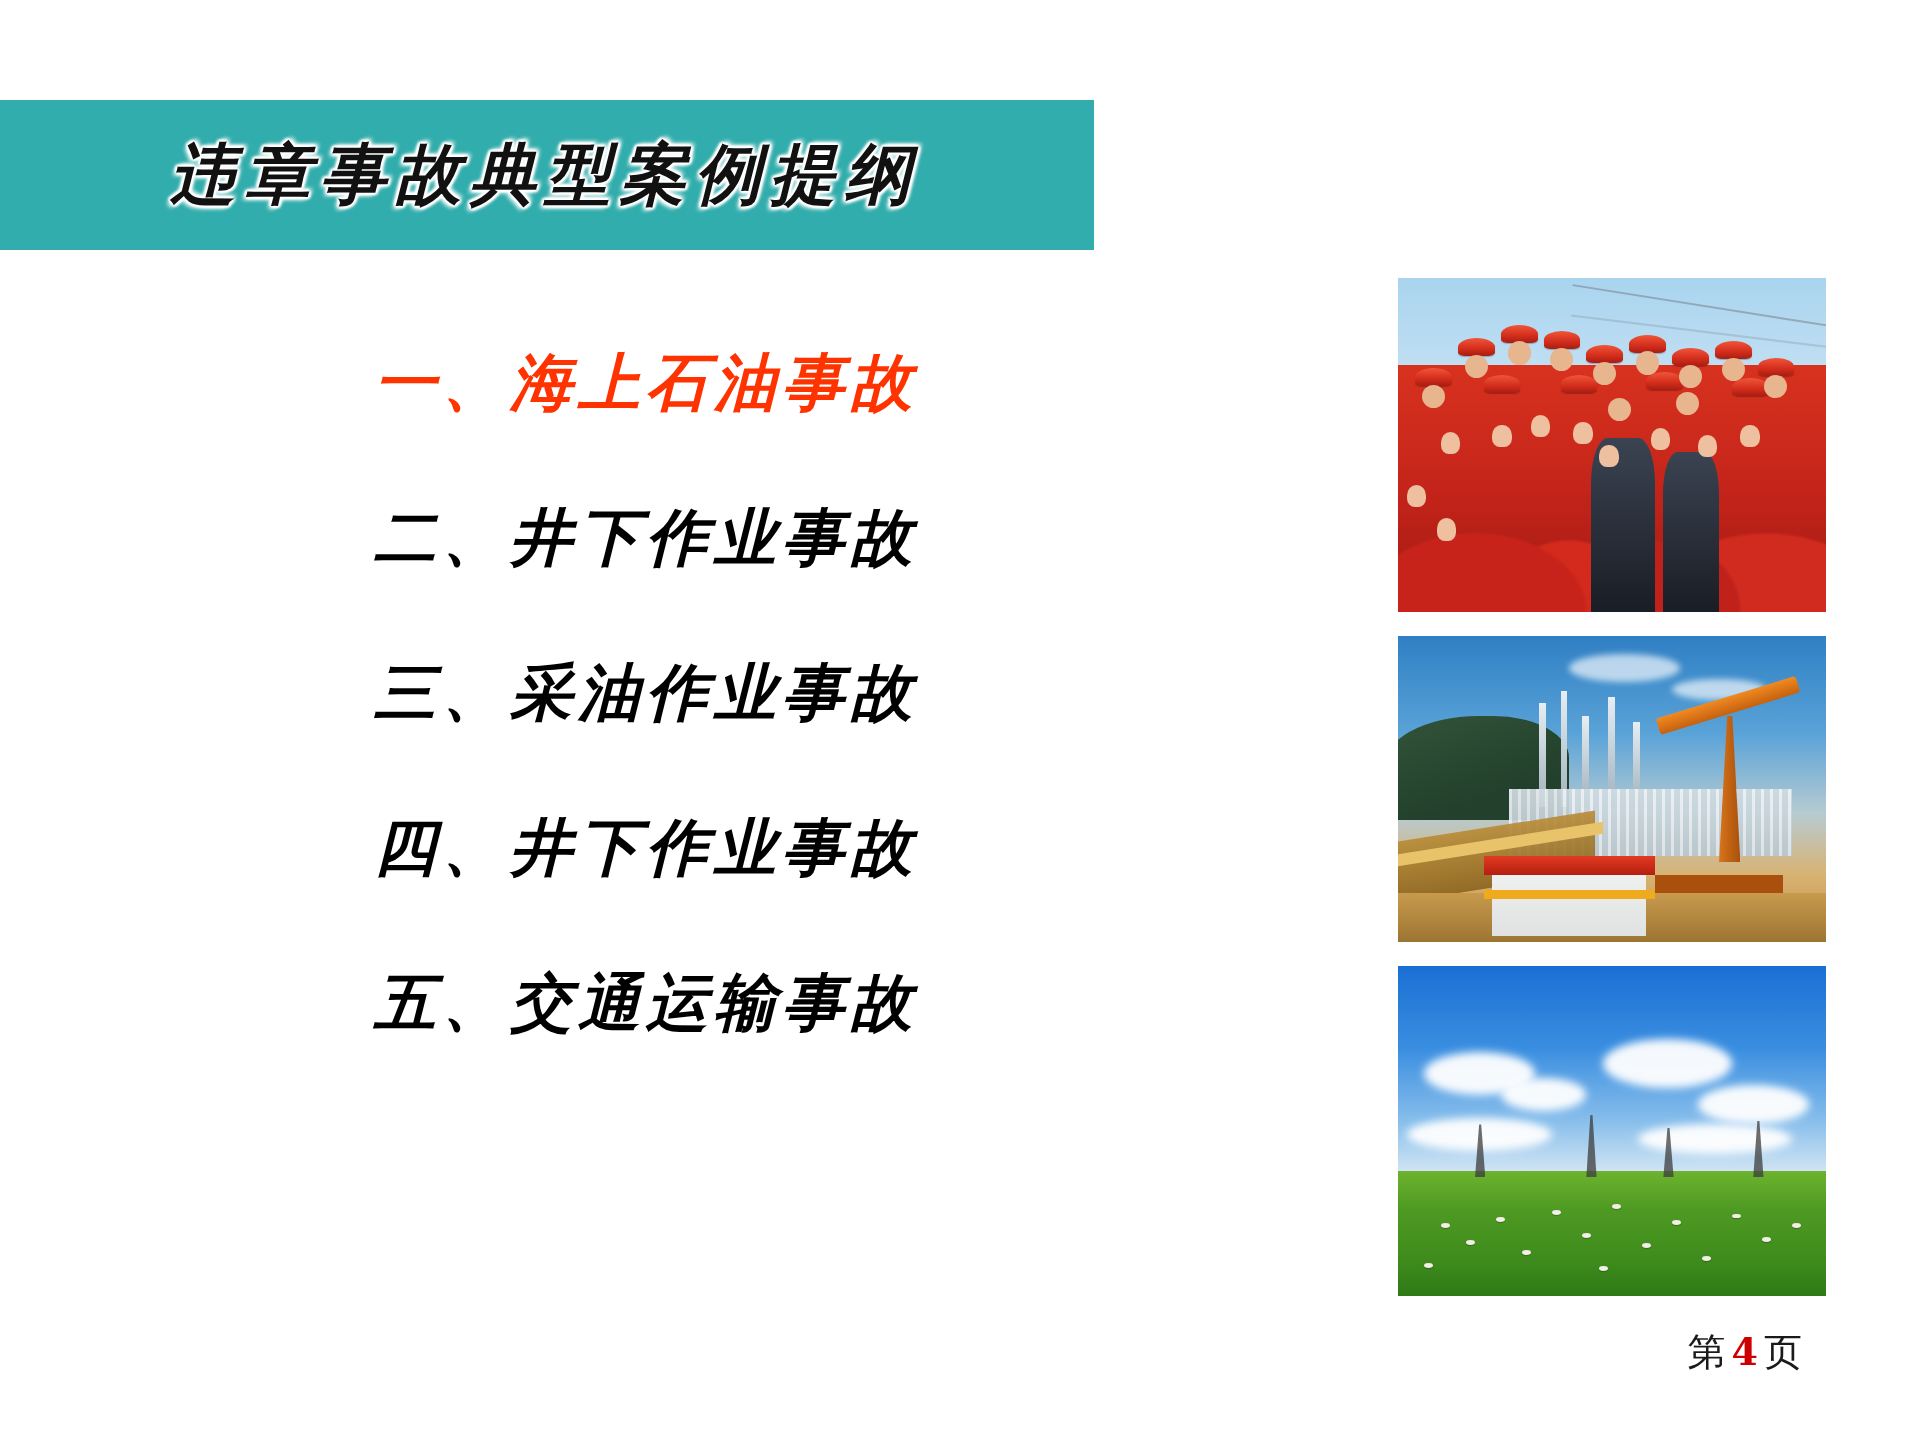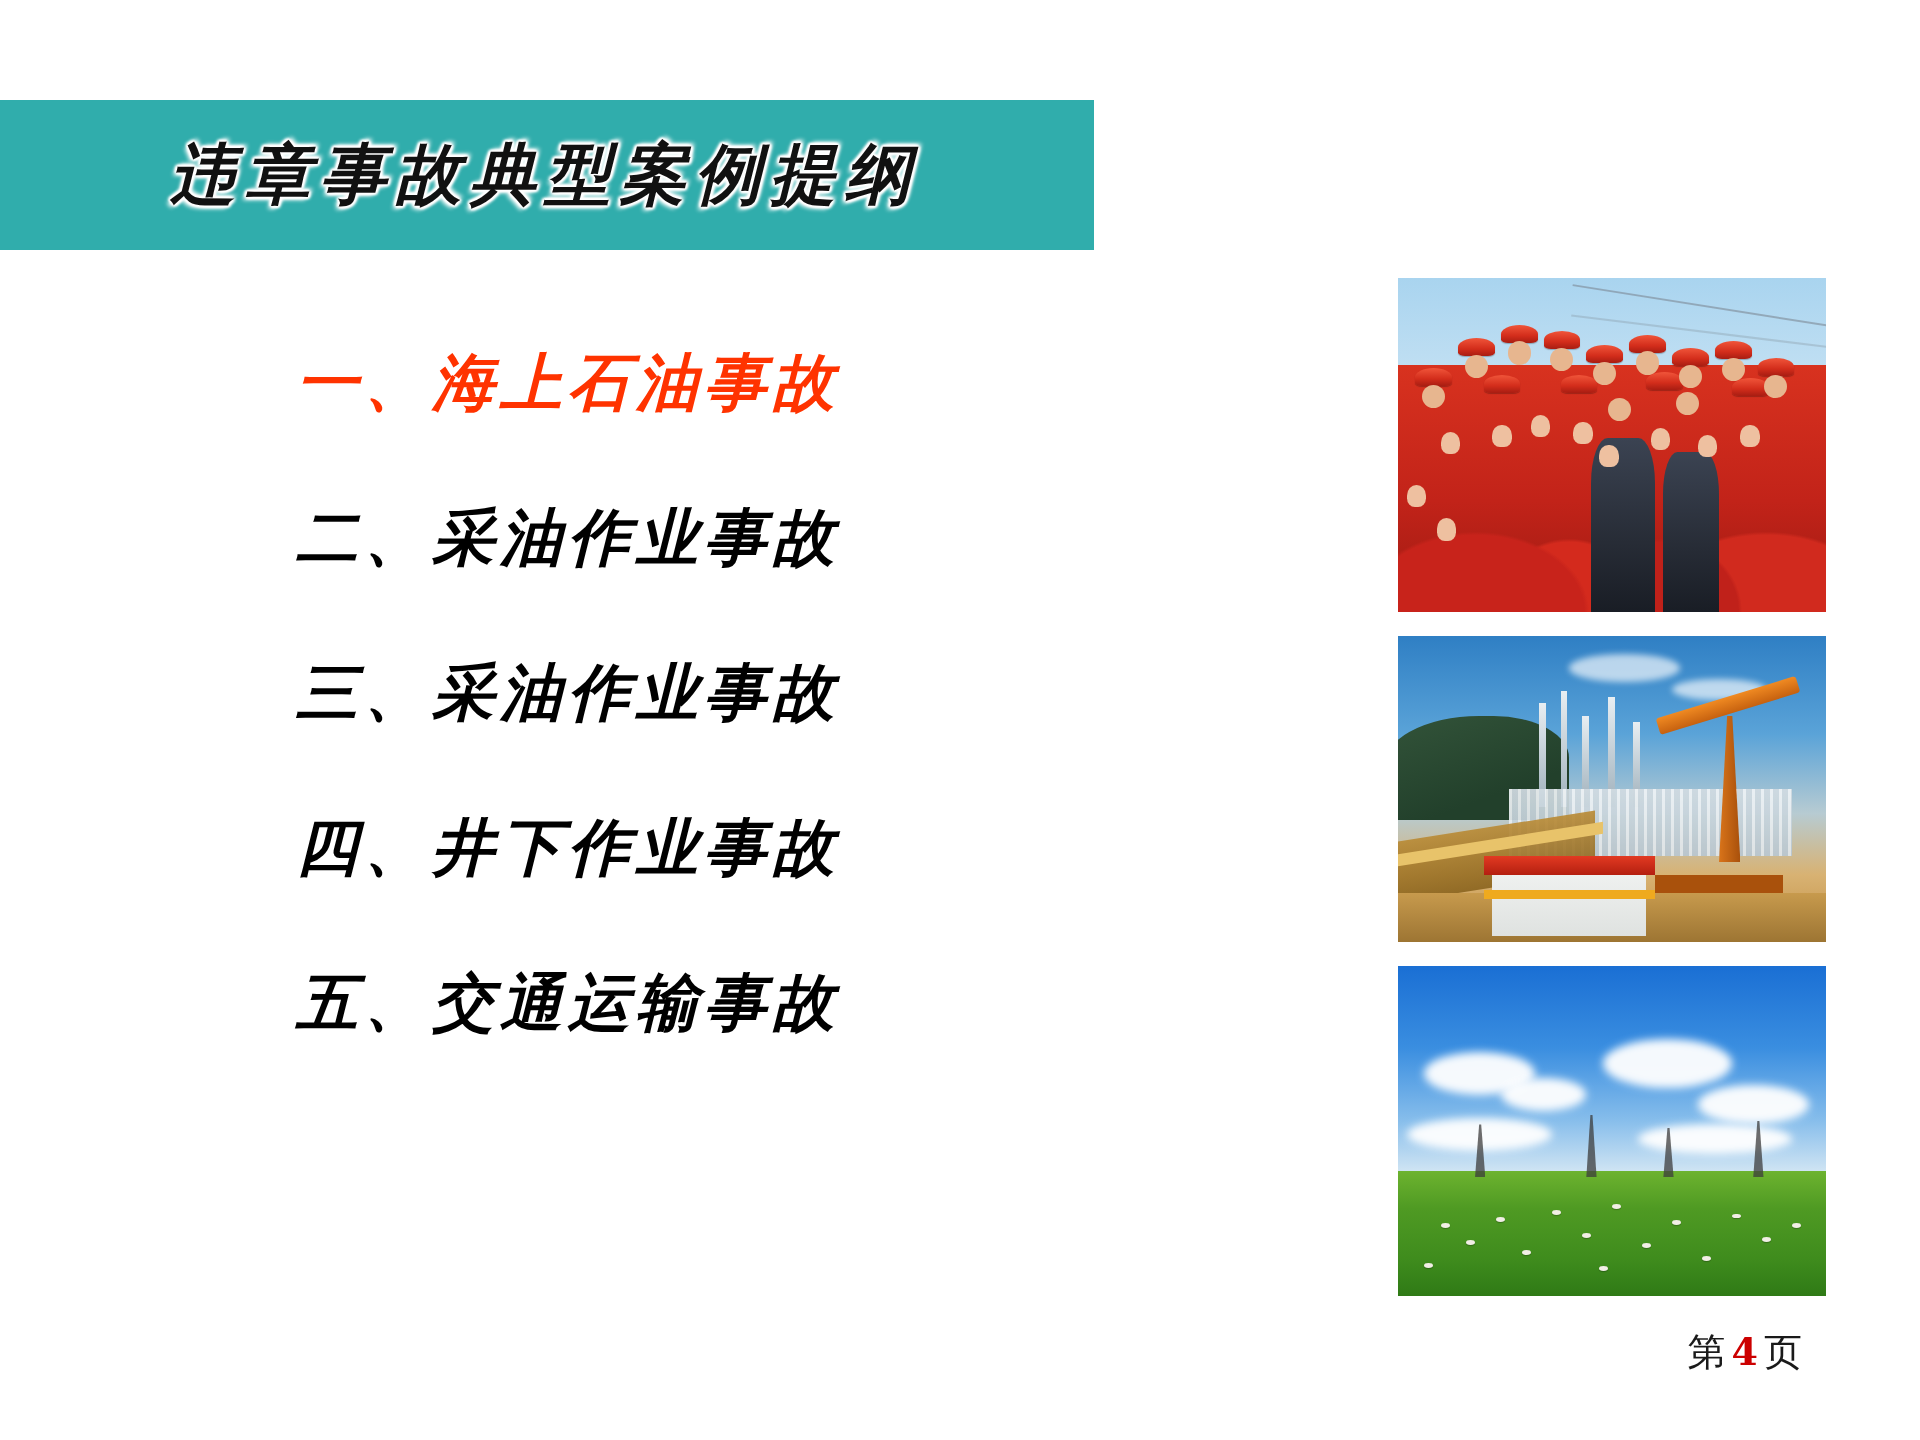--- a/index.html
+++ b/index.html
@@ -68,20 +68,21 @@
   .outline-item {
     font-family: "DejaVu Serif", "Liberation Serif", serif;
     font-style: italic;
     font-weight: 700;
     font-size: 62px;
     line-height: 1;
     letter-spacing: 6px;
     color: #000000;
     white-space: nowrap;
     margin-bottom: 93px;
+    text-align: center;
   }
   .outline-item:last-child { margin-bottom: 0; }
   .outline-item.highlight { color: #ff3300; }
 
   
   .photo-column {
     position: absolute;
     left: 1398px;
     top: 278px;
     width: 428px;
@@ -302,21 +303,21 @@
 <body>
 
 <div class="slide">
 
   <div class="title-banner">
     <div class="title-text">违章事故典型案例提纲</div>
   </div>
 
   <ul class="outline-list">
     <li class="outline-item highlight">一、海上石油事故</li>
-    <li class="outline-item">二、采油作业事故</li>
+    <li class="outline-item">二、井下作业事故</li>
     <li class="outline-item">三、采油作业事故</li>
     <li class="outline-item">四、井下作业事故</li>
     <li class="outline-item">五、交通运输事故</li>
   </ul>
 
   <div class="photo-column">
 
     <div class="photo photo-1">
       <div class="p1-sky"></div>
       <div class="p1-wire"></div>

